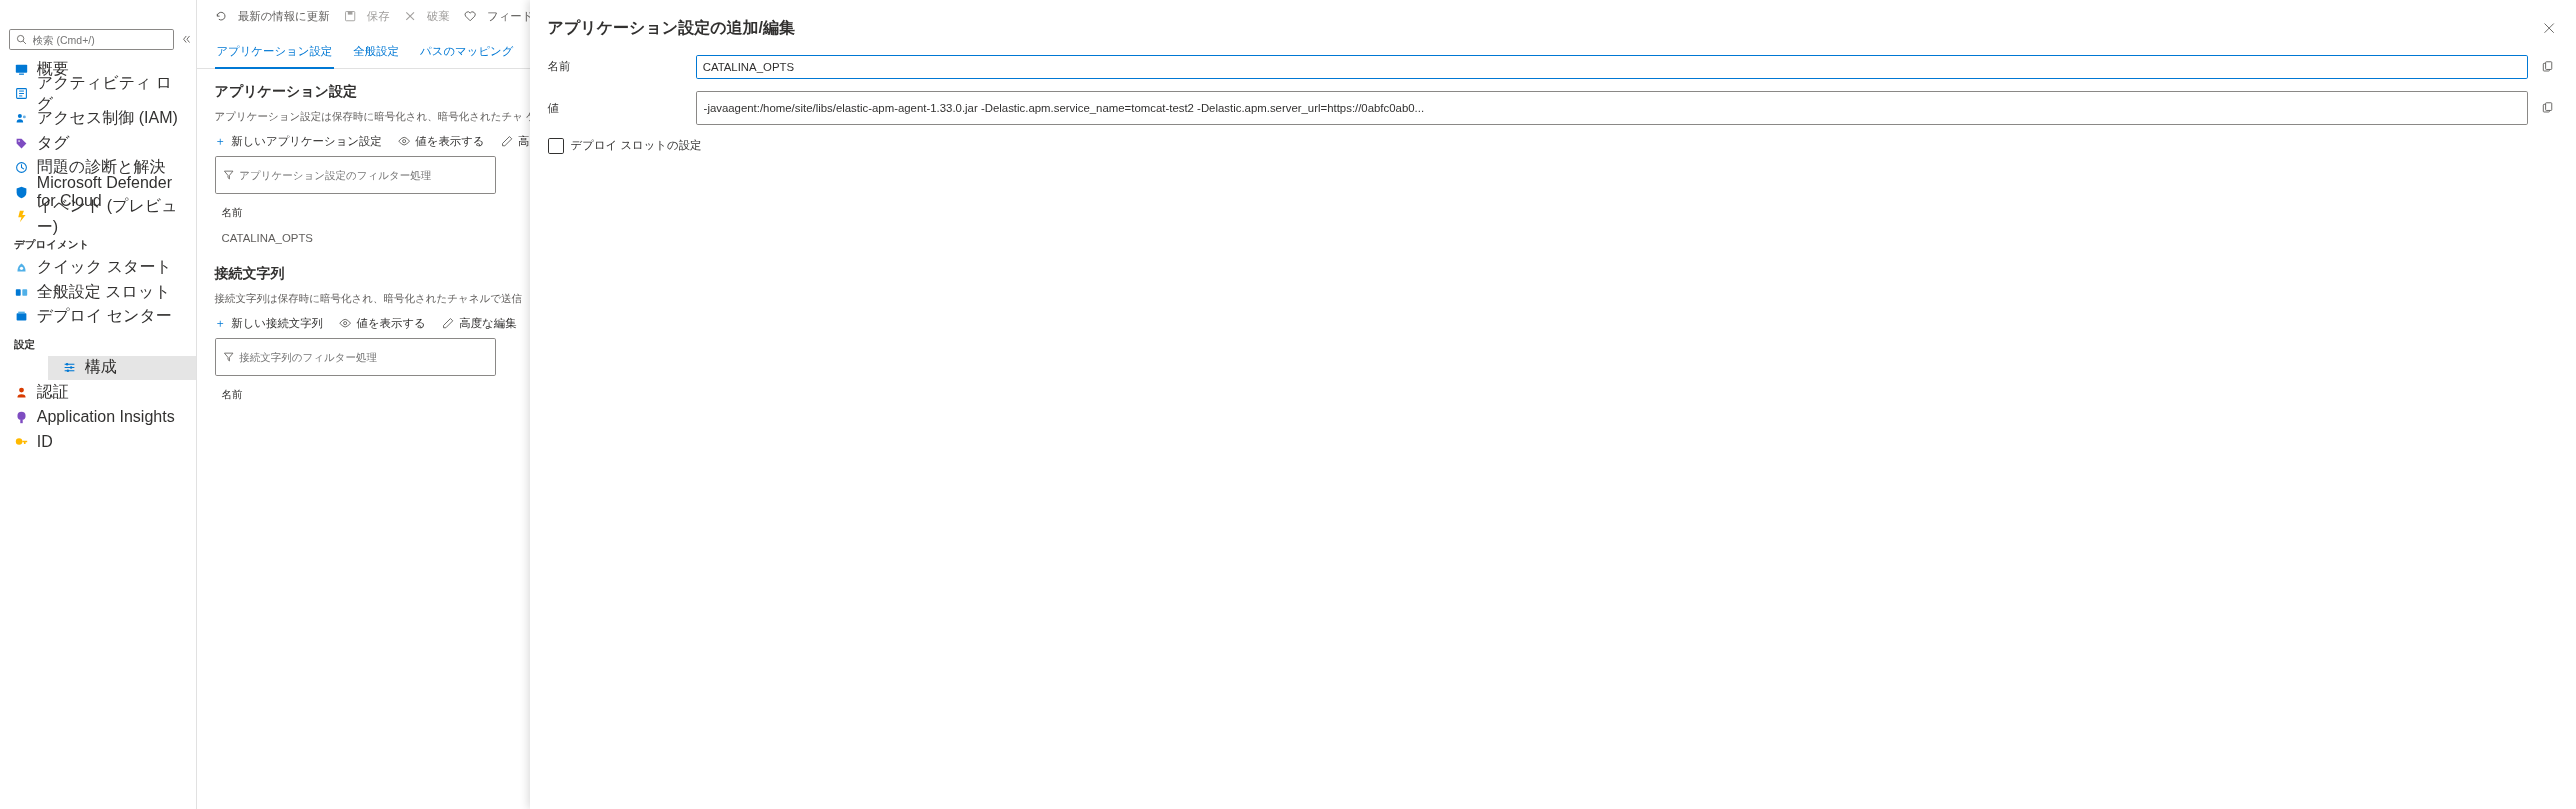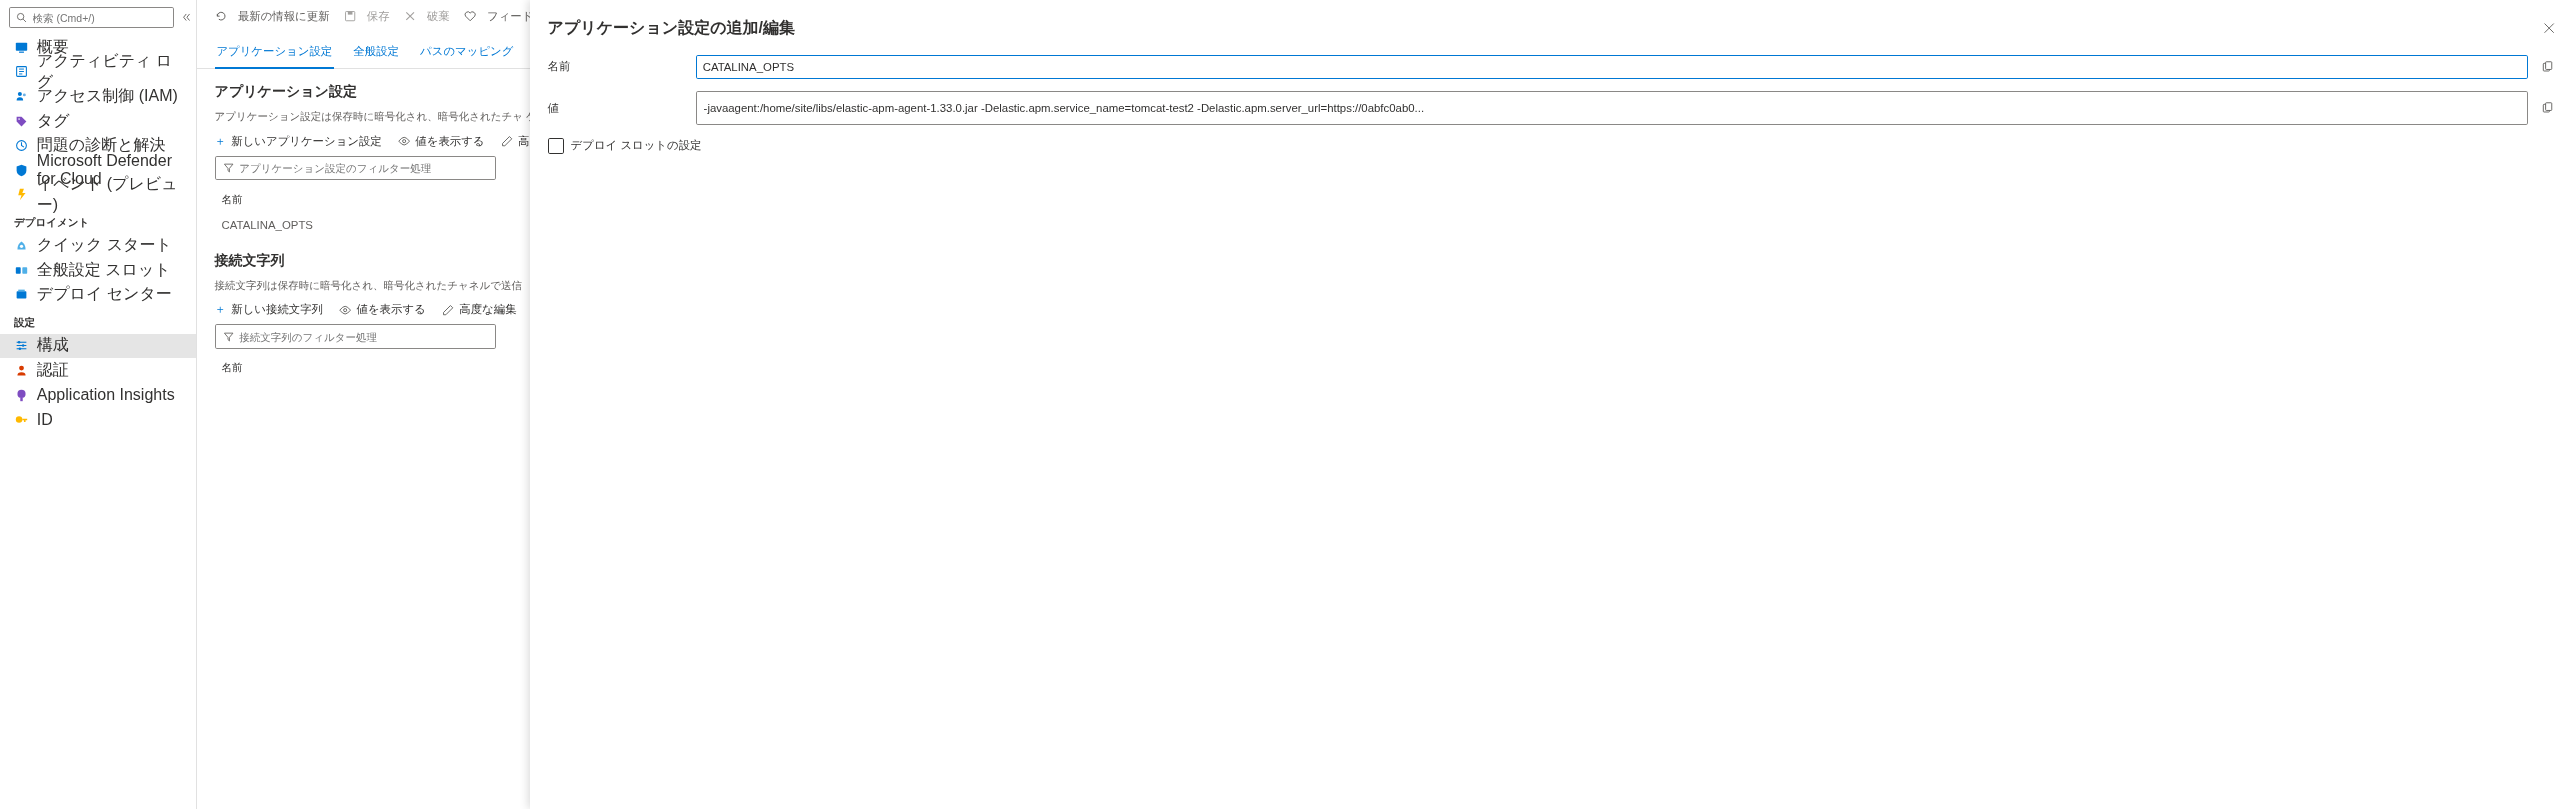--- a/index.html
+++ b/index.html
@@ -22,20 +22,21 @@
     height: 100%;
     background: #fff;
     border-right: 0.9px solid #e1e1e1;
     padding-top: 3.5px;
   }
   .search-row {
     display: flex;
     align-items: center;
     padding: 3.5px 5.3px 7px 8.8px;
     gap: 5.3px;
+    margin-top: 22px;
   }
   .search-box {
     flex: 1;
     height: 21px;
     border: 0.9px solid #8a8886;
     border-radius: 1.8px;
     display: flex;
     align-items: center;
     padding: 0 5.3px;
     gap: 3.5px;
@@ -59,21 +60,21 @@
   .nav-item {
     display: flex;
     align-items: center;
     height: 24.6px;
     padding: 0 8.8px 0 14px;
     gap: 8.8px;
     cursor: pointer;
     font-size: 16px;
     color: #323130;
   }
-  .nav-item.selected { background: #e5e5e5; }
+  .nav-item.selected { background: #e5e5e5; margin-left: 48px; }
   .nav-icon {
     width: 14px; height: 14px;
     display: inline-flex;
     align-items: center; justify-content: center;
     font-size: 12.3px;
     flex-shrink: 0;
   }
   .nav-section-header {
     font-size: 10.5px;
     font-weight: 600;
@@ -161,21 +162,21 @@
     cursor: pointer;
   }
   .cmd .plus { color: #0078d4; font-weight: 400; }
   .filter-box {
     margin-top: 7px;
     height: 24.6px;
     border: 0.9px solid #8a8886;
     border-radius: 1.8px;
     display: flex;
     align-items: center;
-    padding: 4px 7px;
+    padding: 18px 7px;
     gap: 5.3px;
     color: #605e5c;
     font-size: 10.5px;
     width: 281px;
   }
   .filter-box input { border:none; outline:none; flex:1; font-size:10.5px; background:transparent; }
   .grid-header {
     font-size: 10.5px;
     color: #323130;
     font-weight: 400;

